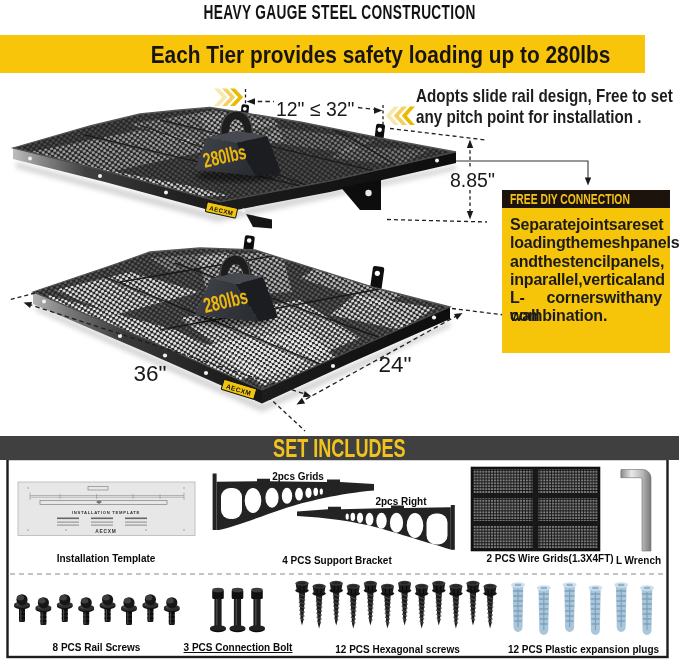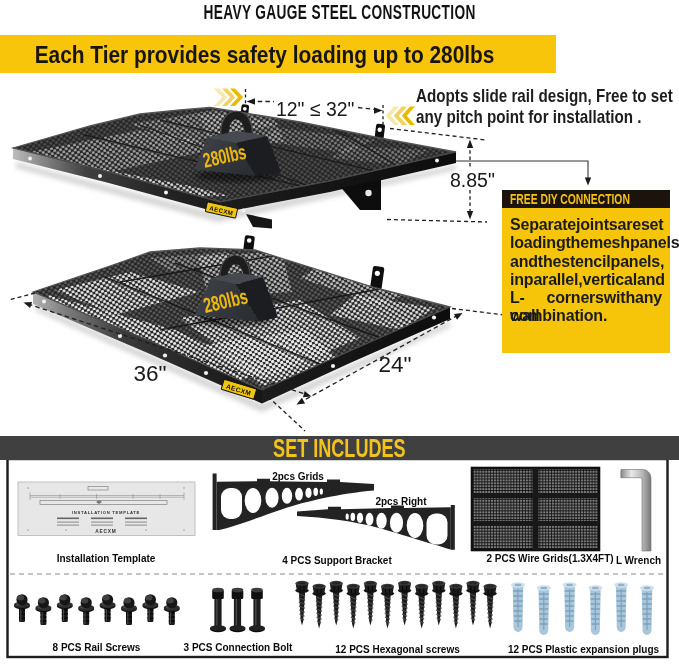--- a/index.html
+++ b/index.html
@@ -1,21 +1,21 @@
 <!DOCTYPE html>
 <html><head>
 <meta charset="utf-8">
 <style>
 html,body{margin:0;padding:0;}
 body{width:679px;height:664px;position:relative;background:#fff;overflow:hidden;
   font-family:"Liberation Sans",sans-serif;}
 .abs{position:absolute;}
 #title{left:0;right:0;top:0.5px;text-align:center;font-weight:bold;font-size:20px;color:#121212;}
 #title span{display:inline-block;transform:scaleX(0.685);transform-origin:center;white-space:nowrap;letter-spacing:0.5px;}
-#banner{left:0;top:35px;width:556px;height:38px;background:#f8c50b;text-align:left;}
+#banner{left:0;top:35px;width:645px;height:38px;background:#f8c50b;text-align:right;}
 #banner span{display:inline-block;line-height:39px;font-weight:bold;font-size:24px;color:#181410;transform:scaleX(0.869);transform-origin:center;white-space:nowrap;}
 #adopts{left:416px;top:84.5px;width:max-content;font-weight:bold;font-size:19px;color:#1d1d1d;line-height:21.5px;transform:scaleX(0.8);transform-origin:left top;white-space:nowrap;}
 #dim1232{left:276px;top:98px;font-size:20px;color:#191919;transform:scaleX(0.97);transform-origin:left top;white-space:nowrap;}
 #dim885{left:450px;top:169px;font-size:19.5px;color:#191919;white-space:nowrap;}
 #dim36{left:133.5px;top:361px;font-size:22.5px;color:#191919;white-space:nowrap;}
 #dim24{left:378.5px;top:352px;font-size:22.5px;color:#191919;white-space:nowrap;}
 #fdchead{left:502px;top:190px;width:168px;height:18px;background:#1c140c;}
 #fdchead span{display:inline-block;margin-left:8px;line-height:19px;font-weight:bold;font-size:14.5px;color:#f3c117;transform:scaleX(0.713);transform-origin:left center;white-space:nowrap;}
 #fdcbody{left:502px;top:208px;width:152px;height:129px;background:#f6c50a;padding:8px;font-weight:bold;font-size:16px;letter-spacing:-0.2px;color:#1b1b1b;}
 #fdcbody .jl{display:flex;justify-content:space-between;height:18.3px;line-height:18.3px;}
@@ -450,15 +450,15 @@
 <div class="ll">combination.</div>
 </div>
 <div class="abs" id="setinc"><span>SET INCLUDES</span></div>
 <div class="abs lbl" style="left:298px;top:471px;">2pcs Grids</div>
 <div class="abs lbl" style="left:401px;top:496px;">2pcs Right</div>
 <div class="abs lbl" style="left:106px;top:553px;">Installation Template</div>
 <div class="abs lbl" style="left:337px;top:555px;">4 PCS Support Bracket</div>
 <div class="abs lbl" style="left:536px;top:553px;margin-left:14px;">2 PCS Wire Grids(1.3X4FT)</div>
 <div class="abs lbl" style="left:638.5px;top:555px;">L Wrench</div>
 <div class="abs lbl" style="left:96.5px;top:641.5px;">8 PCS Rail Screws</div>
-<div class="abs lbl" style="left:238px;top:641.5px;">3 PCS Connection Bolt</div>
+<div class="abs lbl" style="left:238px;top:641.5px;text-decoration:underline;">3 PCS Connection Bolt</div>
 <div class="abs lbl" style="left:397.5px;top:643.5px;">12 PCS Hexagonal screws</div>
 <div class="abs lbl" style="left:583.5px;top:643.5px;">12 PCS Plastic expansion plugs</div>
 
 </body></html>

